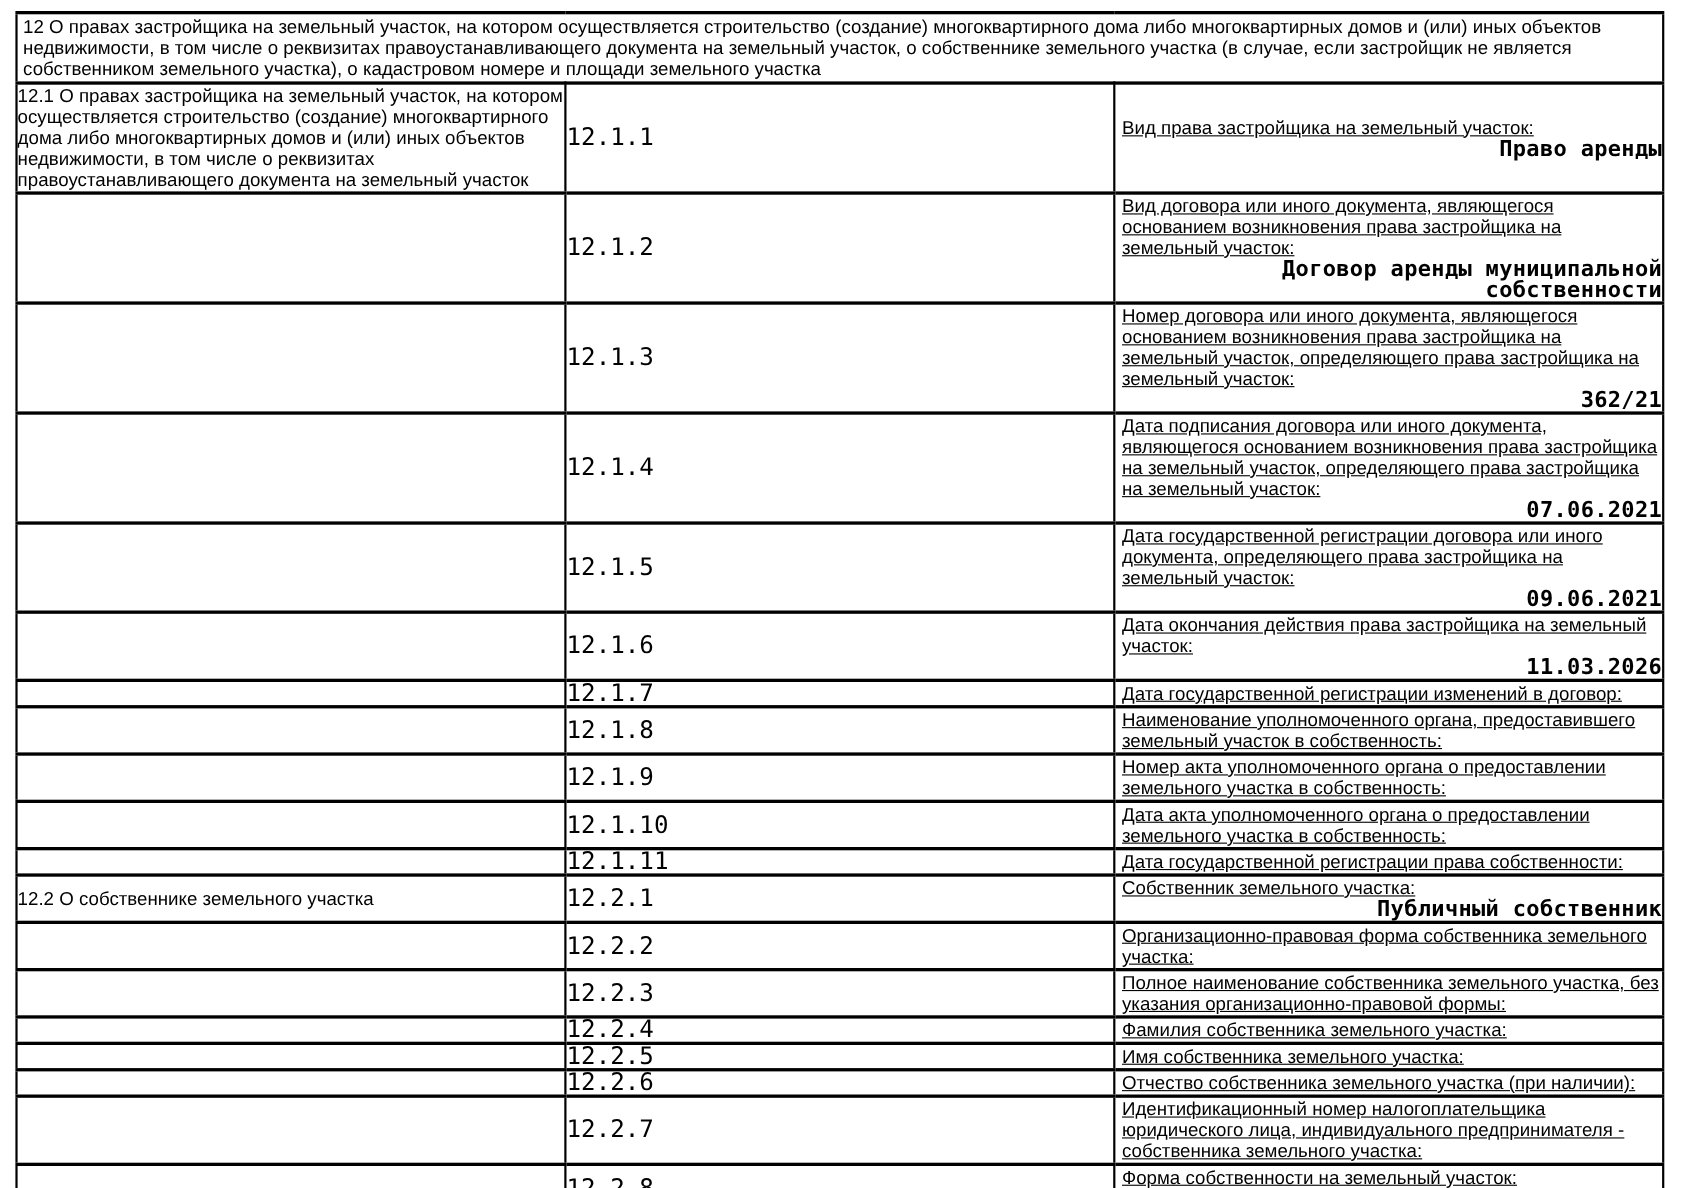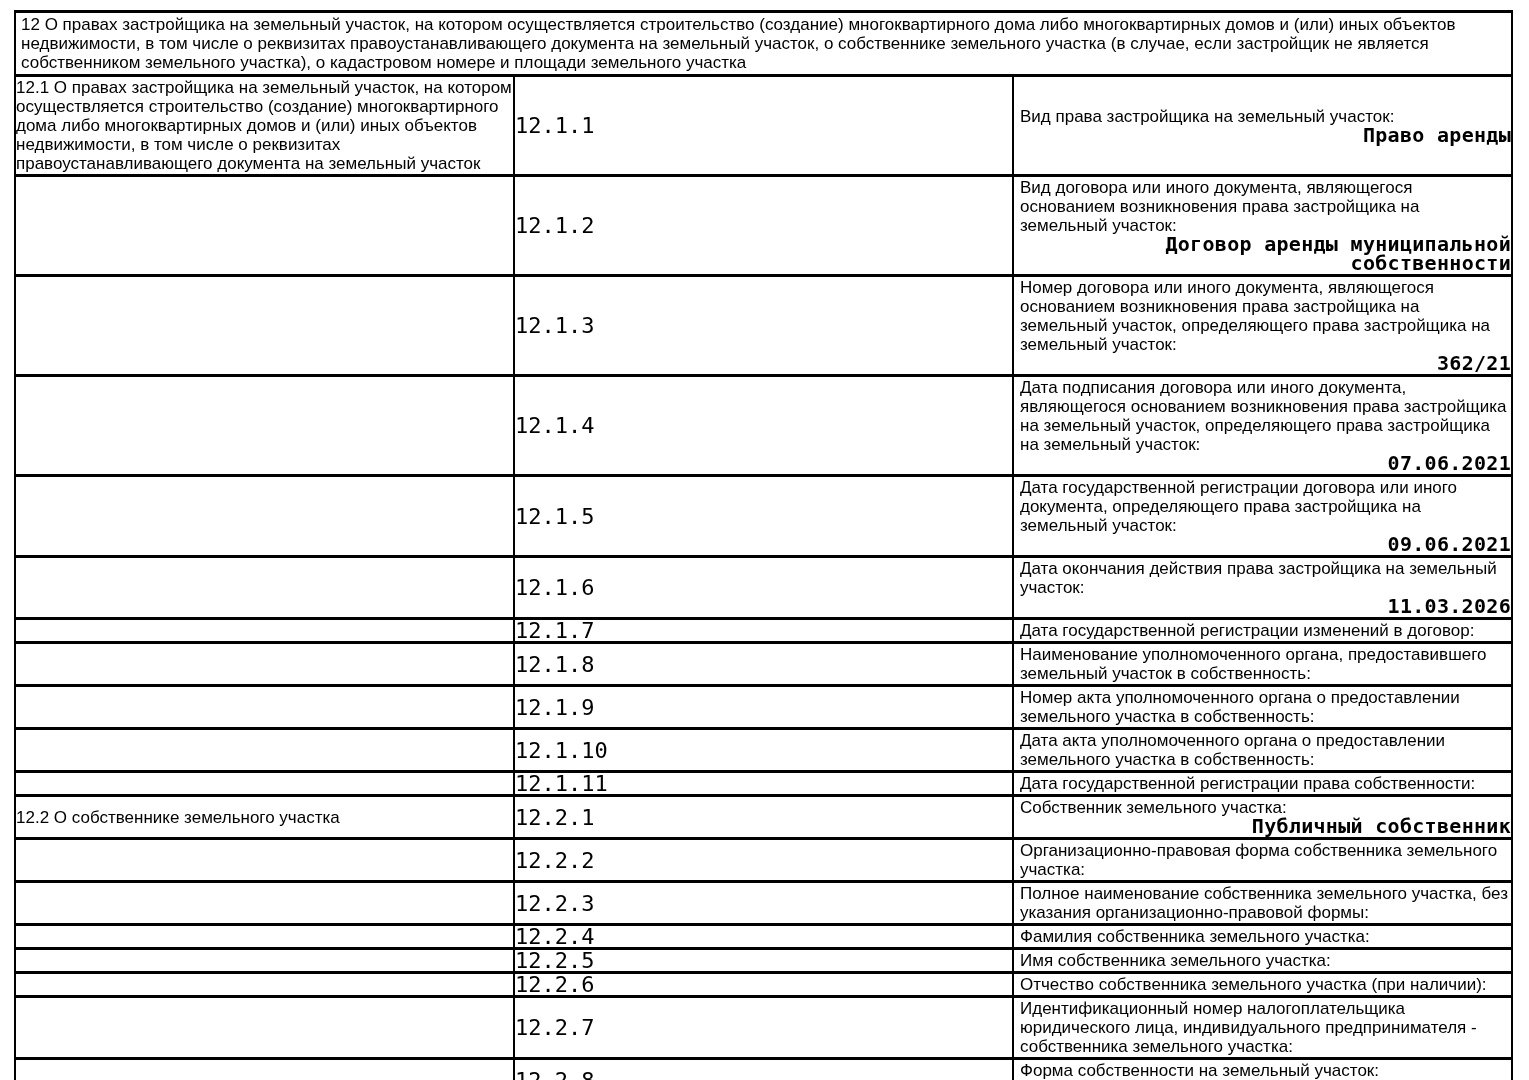--- a/index.html
+++ b/index.html
@@ -45,20 +45,21 @@
   td.c2 {
     width: 95px;
     font-family: "DejaVu Sans Mono", monospace;
     font-size: 22px;
   }
   td.c3 {
     padding-left: 6px;
   }
   .field-label {
     font-family: "Liberation Sans", sans-serif;
+    text-decoration: underline;
   }
   .field-value {
     font-family: "DejaVu Sans Mono", monospace;
     font-weight: bold;
     font-size: 20px;
     letter-spacing: 0.3px;
     text-align: right;
   }
   .field-value:empty { display: none; }
 </style>

